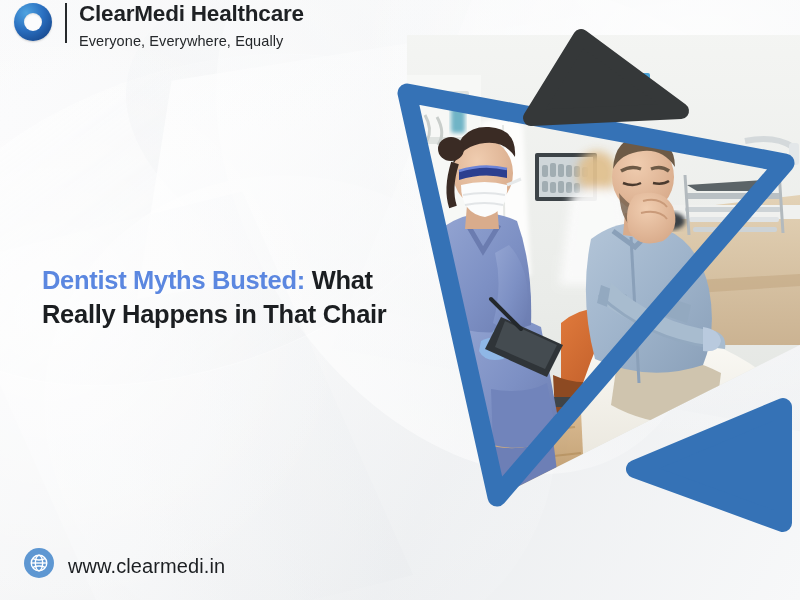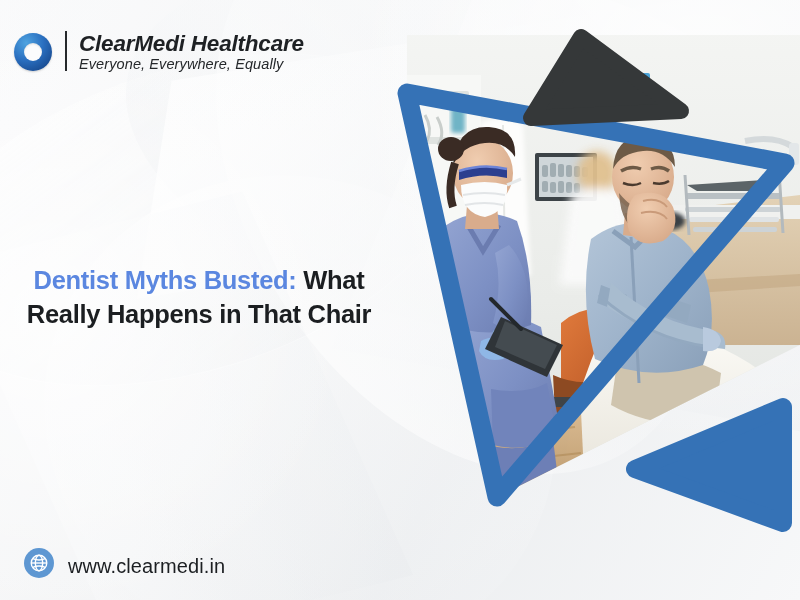--- a/index.html
+++ b/index.html
@@ -86,25 +86,24 @@
     background:
       radial-gradient(circle at 88% 14%, rgba(255,255,255,.85) 0%, rgba(255,255,255,0) 42%),
       radial-gradient(circle at 6% 52%, rgba(255,255,255,.7) 0%, rgba(255,255,255,0) 38%),
       linear-gradient(180deg, rgba(248,249,250,.45) 0%, rgba(255,255,255,0) 22%);
   }
 
   
   .logo-row {
     position: absolute;
     left: 14px;
-    top: 19px;
+    top: 3px;
     display: flex;
-    align-items: flex-end;
+    align-items: flex-start;
     height: 52px;
-    font-style: italic;
   }
   .logo-mark {
     width: 38px; height: 38px;
     flex: 0 0 38px;
     border-radius: 50%;
     background: radial-gradient(circle at 32% 26%, #4ea3e0 0%, #2a6fc0 45%, #1b4f96 78%, #2f72bd 100%);
     display: flex;
     align-items: center;
     justify-content: center;
     box-shadow: 0 1px 2px rgba(0,0,0,.18);
@@ -127,46 +126,45 @@
     font-weight: 700;
     color: #1e2124;
     letter-spacing: -.2px;
     white-space: nowrap;
   }
   .logo-tag {
     font-size: 14.5px;
     font-weight: 400;
     color: #25282b;
     letter-spacing: .1px;
-    margin-top: 1px;
+    margin-top: 8px;
     white-space: nowrap;
   }
 
   
   .hero {
     position: absolute;
     left: 385px;
     top: 45px;
     width: 415px;
     height: 480px;
   }
   .hero svg { display: block; width: 100%; height: 100%; overflow: visible; }
 
   
   .headline {
     position: absolute;
-    left: 24px;
+    left: 42px;
     top: 247px;
     width: 350px;
     font-size: 25.5px;
     font-weight: 700;
     line-height: 1.32;
     letter-spacing: -.3px;
     color: #1b1e21;
-    text-align: center;
   }
   .headline .accent { color: #5b87e0; }
 
   
   .footer-row {
     position: absolute;
     left: 24px;
     top: 548px;
     display: flex;
     align-items: flex-end;

